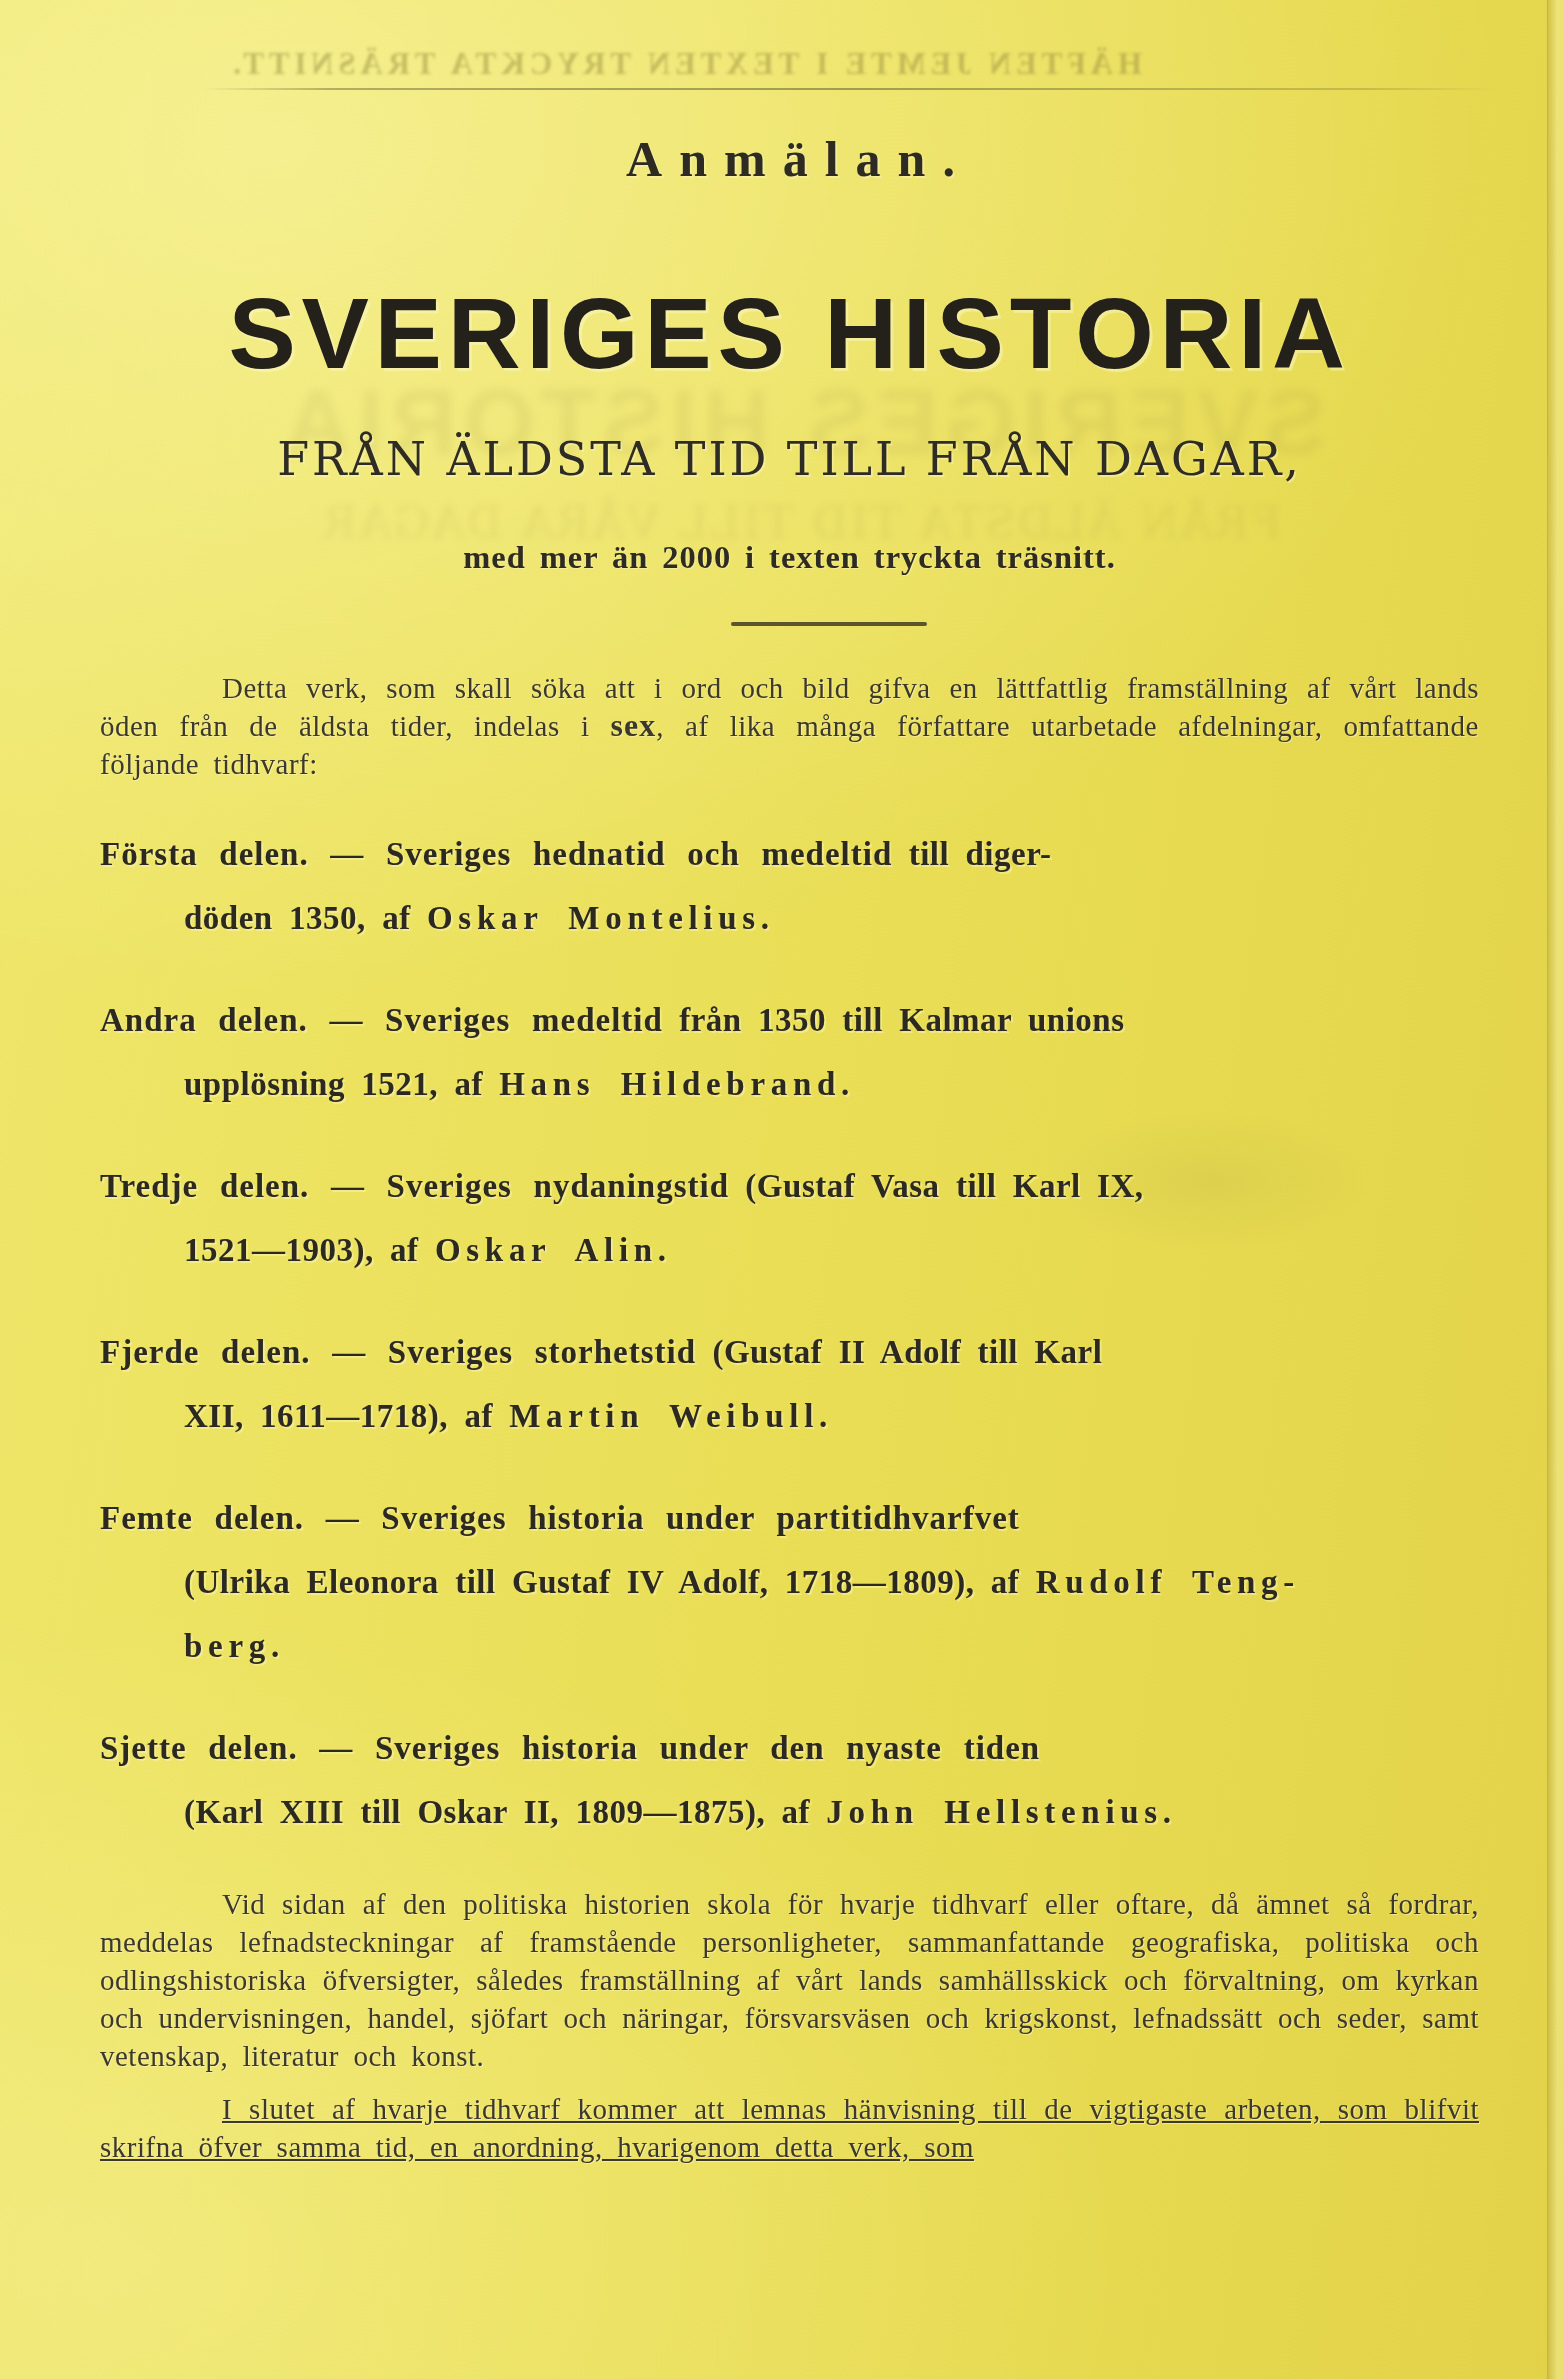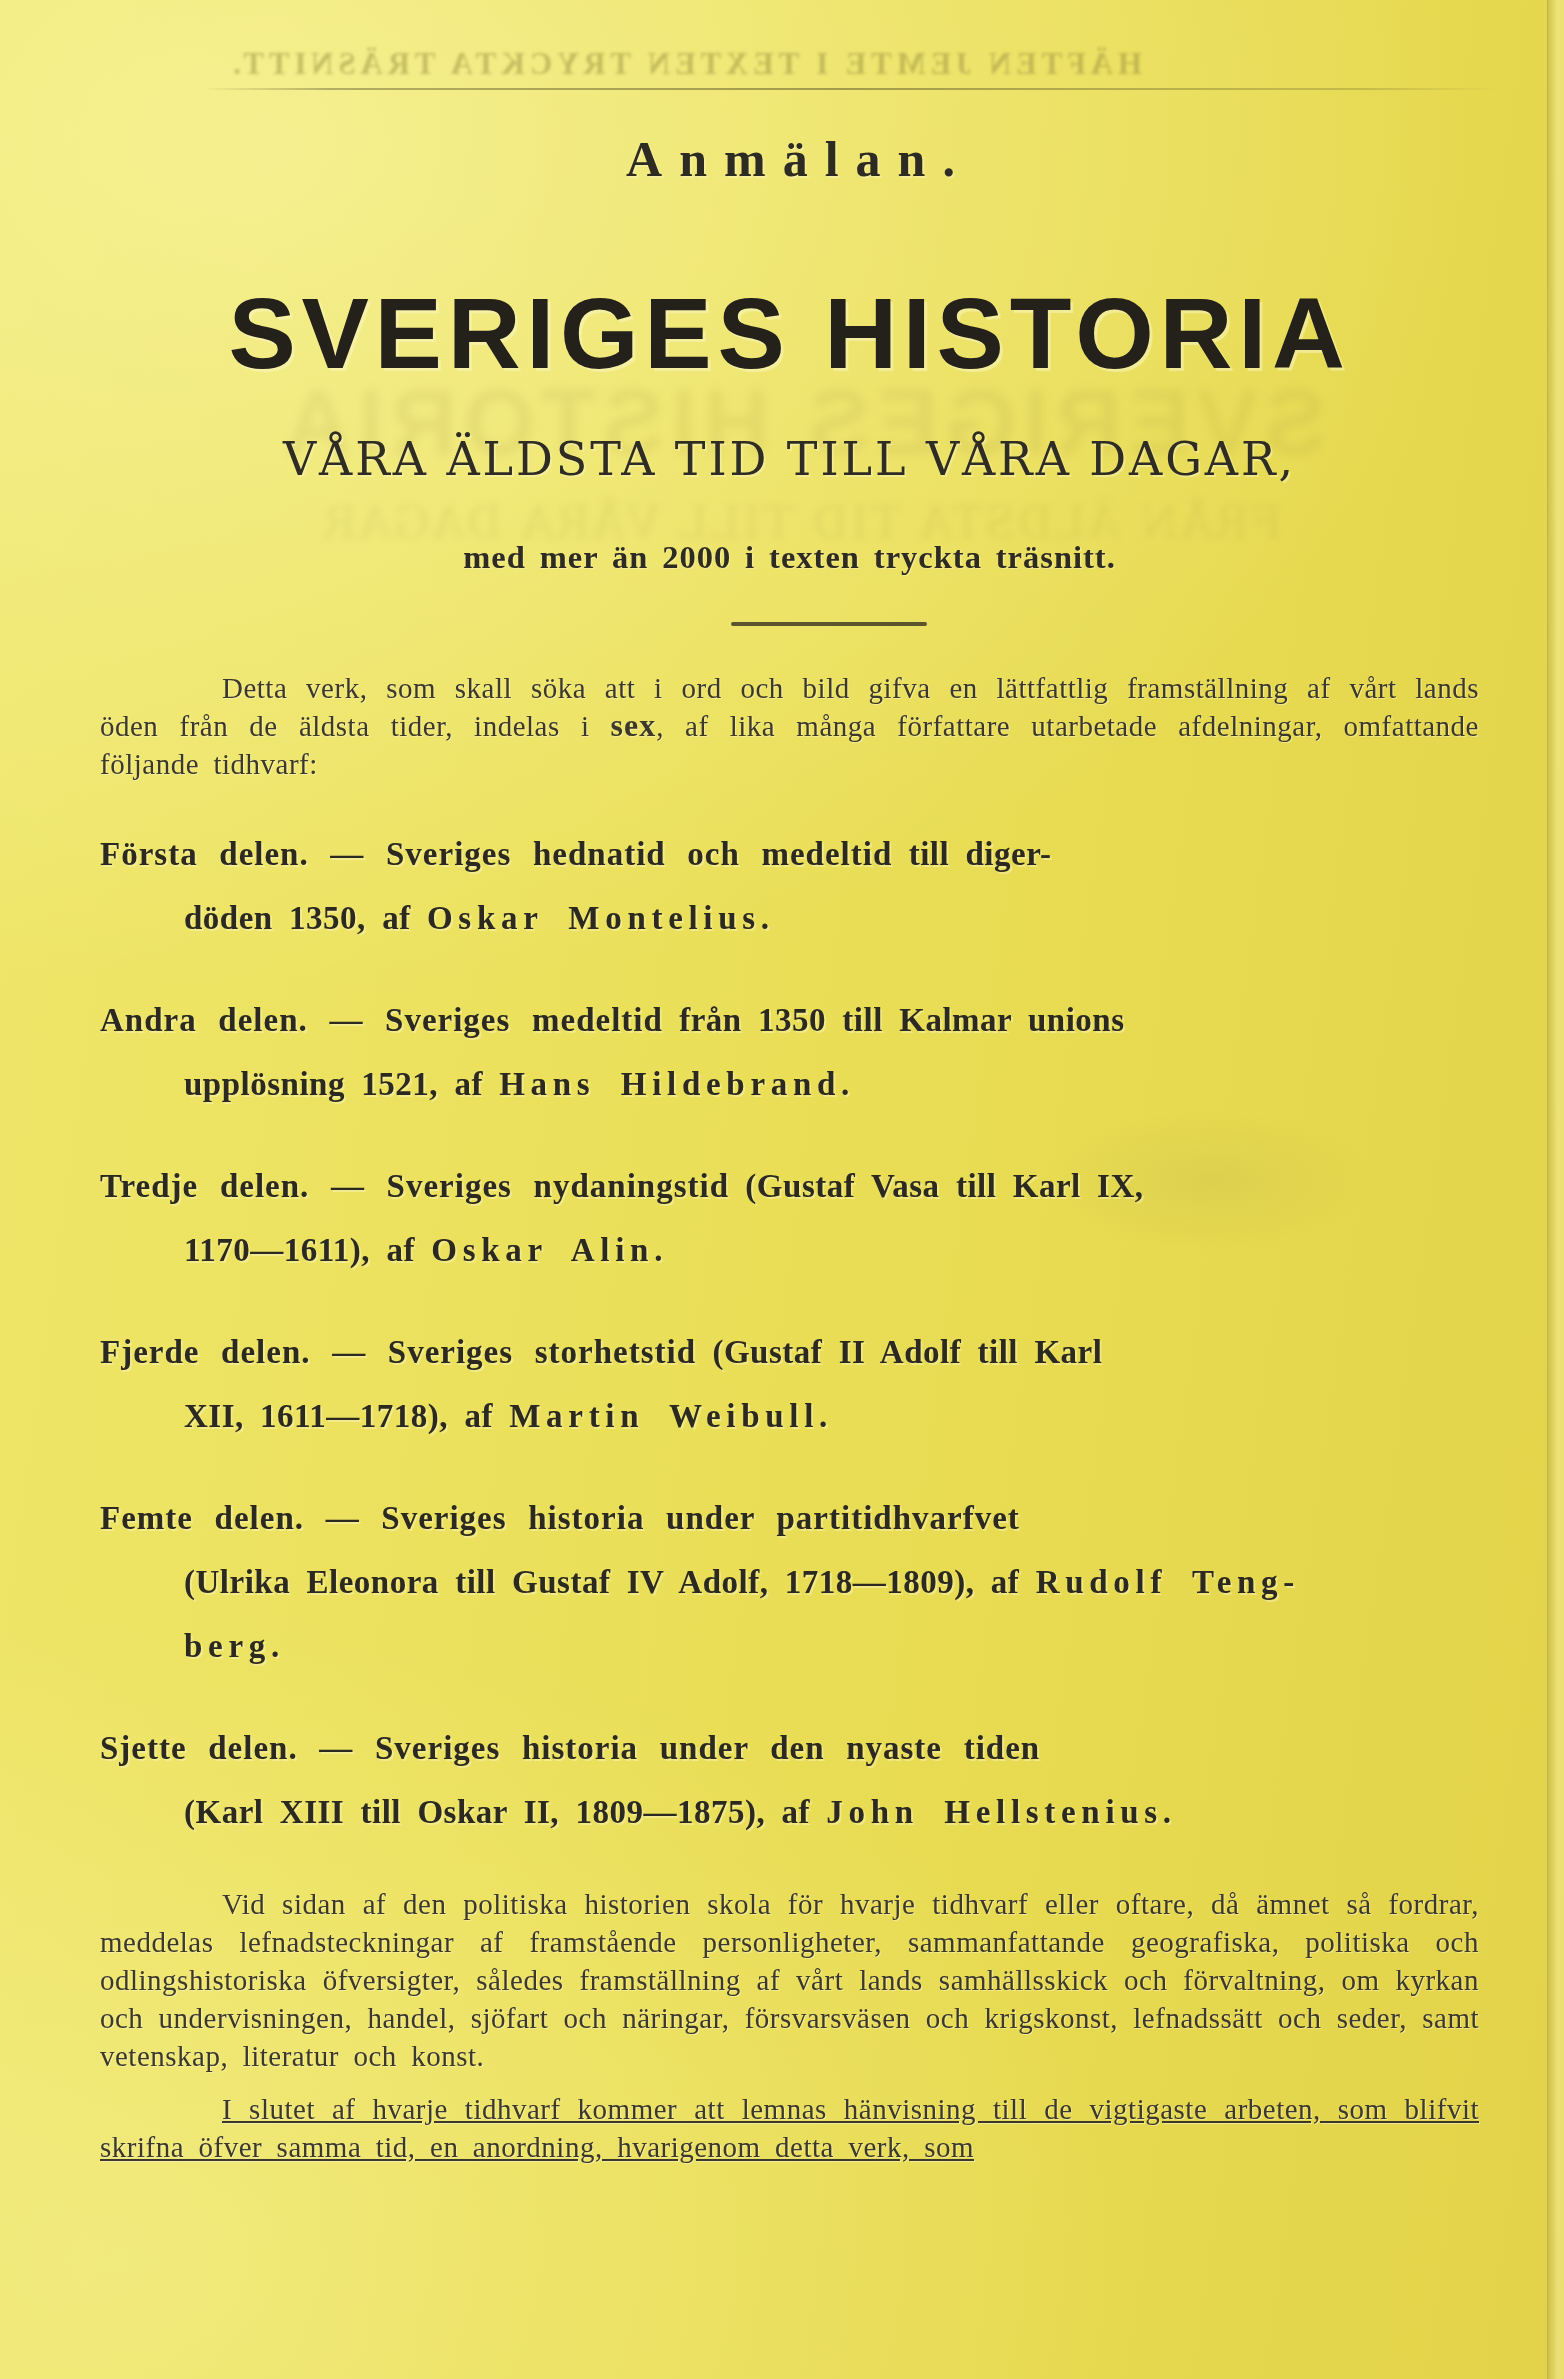--- a/index.html
+++ b/index.html
@@ -102,40 +102,40 @@
   <div class="ghost ghost-sub">FRÅN ÄLDSTA TID TILL VÅRA DAGAR</div>
   <div class="ghost ghost-blotch"></div>
   <div class="edge"></div>
 
   <div class="content">
 
     <div class="kicker">Anmälan.</div>
 
     <h1 class="title">SVERIGES HISTORIA</h1>
 
-    <div class="subtitle">VÅRA ÄLDSTA TID TILL VÅRA DAGAR,</div>
+    <div class="subtitle">FRÅN ÄLDSTA TID TILL FRÅN DAGAR,</div>
 
     <div class="tagline">med mer än 2000 i texten tryckta träsnitt.</div>
 
     <div class="divider"></div>
 
     <p class="intro"><span>Detta verk, som skall söka att i ord och bild gifva en lättfattlig framställning af vårt lands öden från de äldsta tider, indelas i </span><span class="seg-bold">sex</span><span>, af lika många författare utarbetade afdelningar, omfattande följande tidhvarf:</span></p>
 
     <section class="parts">
         <div class="part">
           <div class="part-line"><span class="seg-big">Första delen. — Sveriges hednatid och medeltid</span><span class="seg-small"> till diger-</span></div>
           <div class="part-line cont"><span class="seg-small">döden 1350, af </span><span class="seg-author">Oskar Montelius.</span></div>
         </div>
         <div class="part">
           <div class="part-line"><span class="seg-big">Andra delen. — Sveriges medeltid</span><span class="seg-small"> från 1350 till Kalmar unions</span></div>
           <div class="part-line cont"><span class="seg-small">upplösning 1521, af </span><span class="seg-author">Hans Hildebrand.</span></div>
         </div>
         <div class="part">
           <div class="part-line"><span class="seg-big">Tredje delen. — Sveriges nydaningstid</span><span class="seg-small"> (Gustaf Vasa till Karl IX,</span></div>
-          <div class="part-line cont"><span class="seg-small">1170—1611), af </span><span class="seg-author">Oskar Alin.</span></div>
+          <div class="part-line cont"><span class="seg-small">1521—1903), af </span><span class="seg-author">Oskar Alin.</span></div>
         </div>
         <div class="part">
           <div class="part-line"><span class="seg-big">Fjerde delen. — Sveriges storhetstid</span><span class="seg-small"> (Gustaf II Adolf till Karl</span></div>
           <div class="part-line cont"><span class="seg-small">XII, 1611—1718), af </span><span class="seg-author">Martin Weibull.</span></div>
         </div>
         <div class="part">
           <div class="part-line"><span class="seg-big">Femte delen. — Sveriges historia under partitidhvarfvet</span></div>
           <div class="part-line cont"><span class="seg-small">(Ulrika Eleonora till Gustaf IV Adolf, 1718—1809), af </span><span class="seg-author">Rudolf Teng-</span></div>
           <div class="part-line cont"><span class="seg-author">berg.</span></div>
         </div>

